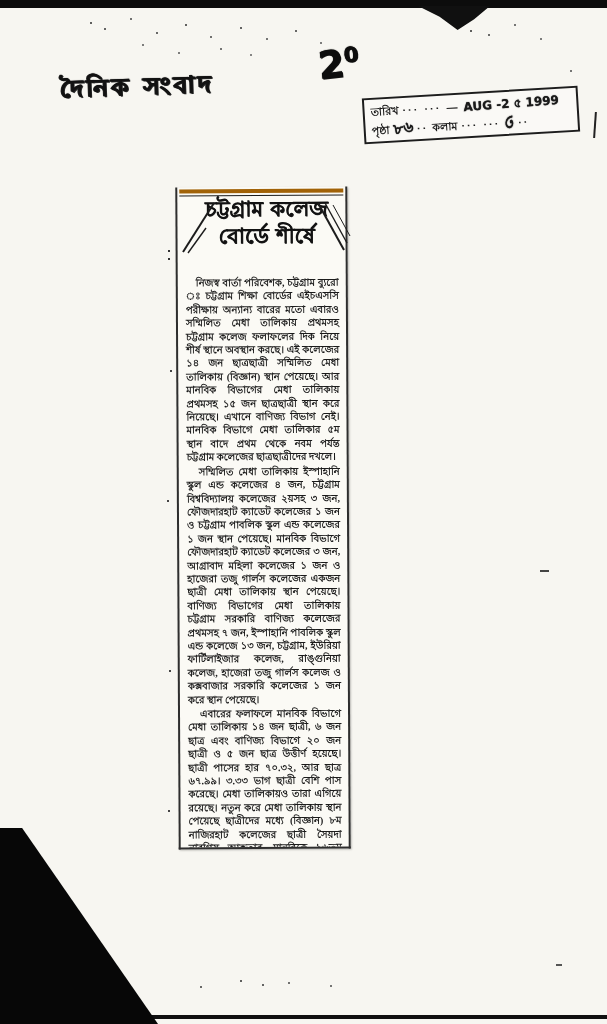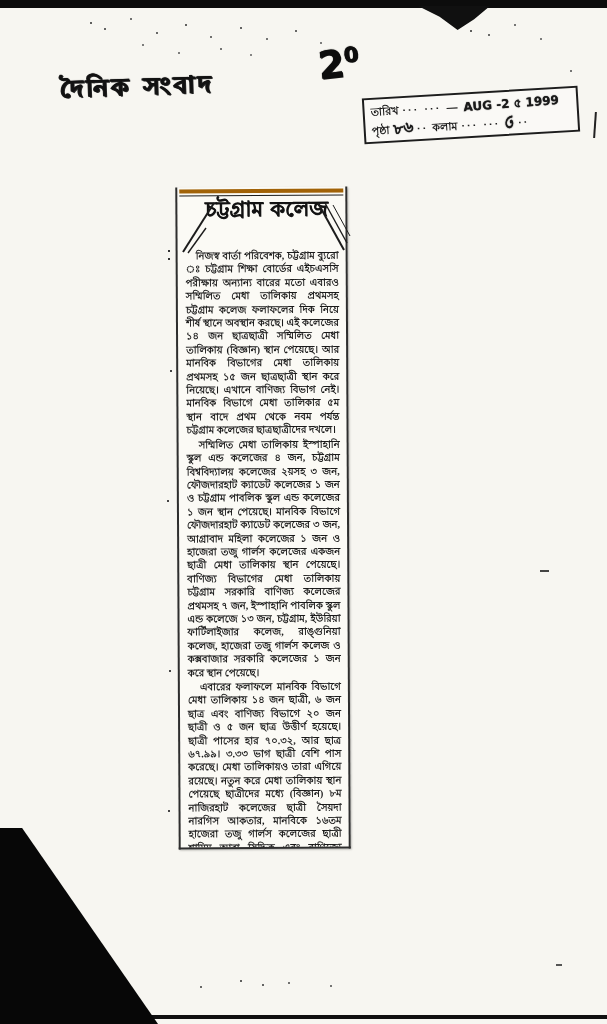--- a/index.html
+++ b/index.html
@@ -129,20 +129,21 @@
       <span>কলাম</span>
       <span class="stamp-dots">···  ···</span>
       <span class="hand-squiggle">৩</span>
       <span class="stamp-dots">··</span>
     </div>
   </div>
 
   <div class="clipping">
     <div class="headline-box">
       <div class="headline">চট্টগ্রাম কলেজ</div>
+      <div class="headline">বোর্ডে শীর্ষে</div>
     </div>
     <div class="clip-body">
       <p>নিজস্ব বার্তা পরিবেশক, চট্টগ্রাম ব্যুরো ঃ চট্টগ্রাম শিক্ষা বোর্ডের এইচএসসি পরীক্ষায় অন্যান্য বারের মতো এবারও সম্মিলিত মেধা তালিকায় প্রথমসহ চট্টগ্রাম কলেজ ফলাফলের দিক নিয়ে শীর্ষ স্থানে অবস্থান করছে। এই কলেজের ১৪ জন ছাত্রছাত্রী সম্মিলিত মেধা তালিকায় (বিজ্ঞান) স্থান পেয়েছে। আর মানবিক বিভাগের মেধা তালিকায় প্রথমসহ ১৫ জন ছাত্রছাত্রী স্থান করে নিয়েছে। এখানে বাণিজ্য বিভাগ নেই। মানবিক বিভাগে মেধা তালিকার ৫ম স্থান বাদে প্রথম থেকে নবম পর্যন্ত চট্টগ্রাম কলেজের ছাত্রছাত্রীদের দখলে।</p>
       <p>সম্মিলিত মেধা তালিকায় ইস্পাহানি স্কুল এন্ড কলেজের ৪ জন, চট্টগ্রাম বিশ্ববিদ্যালয় কলেজের ২য়সহ ৩ জন, ফৌজদারহাট ক্যাডেট কলেজের ১ জন ও চট্টগ্রাম পাবলিক স্কুল এন্ড কলেজের ১ জন স্থান পেয়েছে। মানবিক বিভাগে ফৌজদারহাট ক্যাডেট কলেজের ৩ জন, আগ্রাবাদ মহিলা কলেজের ১ জন ও হাজেরা তজু গার্লস কলেজের একজন ছাত্রী মেধা তালিকায় স্থান পেয়েছে। বাণিজ্য বিভাগের মেধা তালিকায় চট্টগ্রাম সরকারি বাণিজ্য কলেজের প্রথমসহ ৭ জন, ইস্পাহানি পাবলিক স্কুল এন্ড কলেজে ১৩ জন, চট্টগ্রাম, ইউরিয়া ফার্টিলাইজার কলেজ, রাঙ্গুনিয়া কলেজ, হাজেরা তজু গার্লস কলেজ ও কক্সবাজার সরকারি কলেজের ১ জন করে স্থান পেয়েছে।</p>
       <p>এবারের ফলাফলে মানবিক বিভাগে মেধা তালিকায় ১৪ জন ছাত্রী, ৬ জন ছাত্র এবং বাণিজ্য বিভাগে ২০ জন ছাত্রী ও ৫ জন ছাত্র উত্তীর্ণ হয়েছে। ছাত্রী পাসের হার ৭০.৩২, আর ছাত্র ৬৭.৯৯। ৩.৩৩ ভাগ ছাত্রী বেশি পাস করেছে। মেধা তালিকায়ও তারা এগিয়ে রয়েছে। নতুন করে মেধা তালিকায় স্থান পেয়েছে ছাত্রীদের মধ্যে (বিজ্ঞান) ৮ম নাজিরহাট কলেজের ছাত্রী সৈয়দা নারগিস আকতার, মানবিকে ১৬তম হাজেরা তজু গার্লস কলেজের ছাত্রী শামিম আরা সিদ্দিক এবং বাণিজ্যে ১৬তম একই কলেজের ছাত্রী তসলিমা আকতার। এছাড়া বাণিজ্যে এই প্রথম রাঙ্গুনিয়া কলেজের ছাত্রী লুৎফুন নাহার ১৫তম স্থান অধিকার করেছে। হাজেরা তজু কলেজটি প্রতিষ্ঠা করা হয়েছে মাত্র ২/৩ বছর আগে।</p>
 
     </div>
   </div>
 
   <svg class="marks-svg" viewBox="0 0 607 1024">

